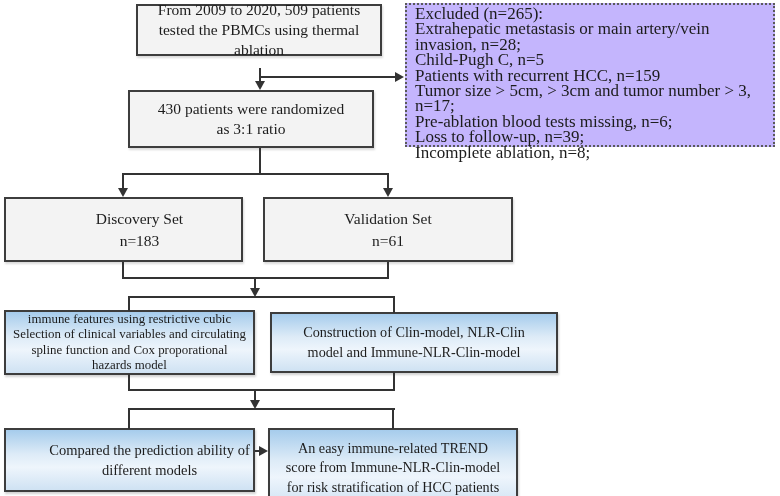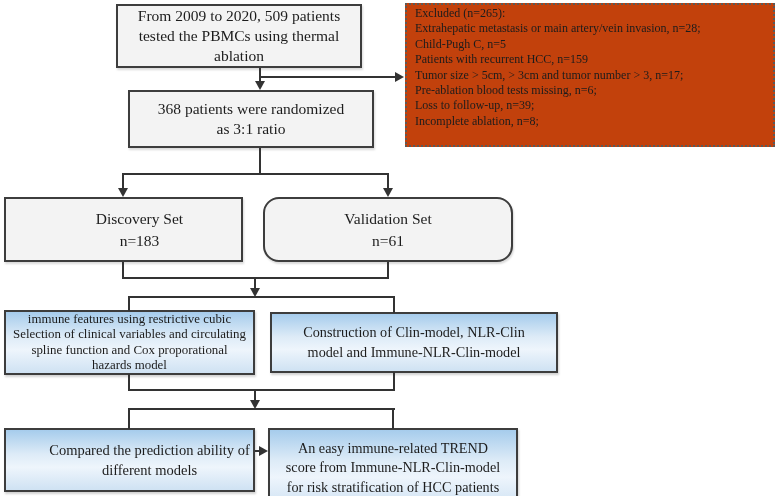--- a/index.html
+++ b/index.html
@@ -13,22 +13,22 @@
     display:flex;flex-direction:column;justify-content:center;align-items:center;
     text-align:center;
   }
   .gray{background:#f3f3f3;box-shadow:1px 2px 2px rgba(0,0,0,.15);}
   .blue{
     background:linear-gradient(180deg,#a6ccec 0%,#ddebf7 40%,#eef5fc 62%,#cfe2f3 100%);
     box-shadow:1px 2px 2px rgba(0,0,0,.18);
   }
   .dashedbox{
     position:absolute;box-sizing:border-box;border:2px dotted #5a5a5a;
-    background:#c2410c;text-align:left;padding:1px 6px 0 8px;
-    font-size:12px;line-height:15.4px;
+    background:#c4b5fd;text-align:left;padding:1px 6px 0 8px;
+    font-size:17px;line-height:15.4px;
   }
   .fs-lg{font-size:15.5px;line-height:20px;}
   .fs-set{font-size:15.5px;line-height:22px;}
   .fs-sm{font-size:12.9px;line-height:15.2px;}
   .fs-md{font-size:14.2px;line-height:19.5px;}
   .fs-md2{font-size:14.5px;line-height:20px;}
   .fs-md3{font-size:14.2px;line-height:19.3px;}
   .vline,.hline{position:absolute;background:#333333;}
   .vline{width:2px;}
   .hline{height:2px;}
@@ -41,47 +41,47 @@
     position:absolute;width:0;height:0;
     border-top:5px solid transparent;border-bottom:5px solid transparent;
     border-left:9px solid #333333;
   }
 </style>
 </head>
 <body>
 
 <div class="canvas">
 
-  <div class="box gray fs-lg" style="left:116px;top:4px;width:246px;height:64px;">
+  <div class="box gray fs-lg" style="left:136px;top:4px;width:246px;height:52px;">
     <div>From 2009 to 2020, 509 patients</div>
     <div>tested the PBMCs using thermal</div>
     <div>ablation</div>
   </div>
 
   <div class="dashedbox" style="left:405px;top:3px;width:370px;height:144px;">
     <div>Excluded (n=265):</div>
     <div>Extrahepatic metastasis or main artery/vein invasion, n=28;</div>
     <div>Child-Pugh C, n=5</div>
     <div>Patients with recurrent HCC, n=159</div>
     <div>Tumor size &gt; 5cm,  &gt; 3cm and tumor number &gt; 3, n=17;</div>
     <div>Pre-ablation blood tests missing, n=6;</div>
     <div>Loss to follow-up, n=39;</div>
     <div>Incomplete ablation, n=8;</div>
   </div>
 
   <div class="box gray fs-lg" style="left:128px;top:90px;width:246px;height:58px;">
-    <div>368 patients were randomized</div>
+    <div>430 patients were randomized</div>
     <div>as 3:1 ratio</div>
   </div>
 
   <div class="box gray fs-set" style="left:4px;top:197px;width:239px;height:65px;padding-left:32px;">
     <div>Discovery Set</div>
     <div>n=183</div>
   </div>
-  <div class="box gray fs-set" style="left:263px;top:197px;width:250px;height:65px;border-radius:16px;">
+  <div class="box gray fs-set" style="left:263px;top:197px;width:250px;height:65px;">
     <div>Validation Set</div>
     <div>n=61</div>
   </div>
 
   <div class="box blue fs-sm" style="left:4px;top:310px;width:251px;height:65px;">
     <div>immune features using restrictive cubic</div>
     <div>Selection of clinical variables and circulating</div>
     <div>spline function and Cox proporational</div>
     <div>hazards model</div>
   </div>

